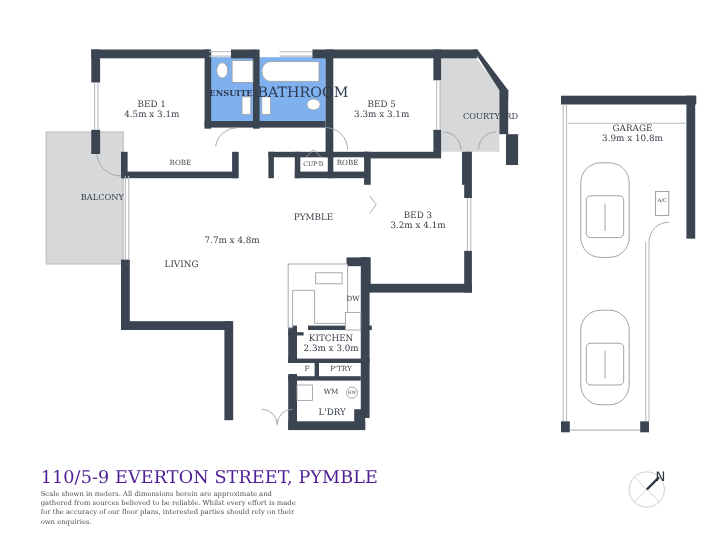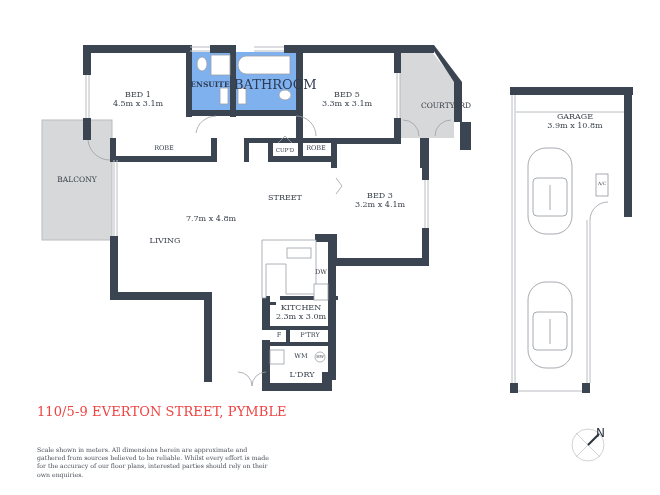--- a/index.html
+++ b/index.html
@@ -2,21 +2,21 @@
 <html><head>
 <meta charset="utf-8">
 <style>
   html,body{margin:0;padding:0;background:#ffffff;}
   body{width:660px;height:495px;position:relative;overflow:hidden;font-family:"DejaVu Serif",serif;}
   #plan{position:absolute;left:0;top:0;}
   .lbl{position:absolute;font-family:"DejaVu Serif",serif;color:#39414b;text-align:center;white-space:nowrap;line-height:1.15;}
   .lbl-sm{font-size:7.5px;}
   .lbl-md{font-size:8px;}
   .lbl-xs{font-size:5.5px;}
-  .title{position:absolute;left:37px;top:404px;font-family:"DejaVu Serif",serif;font-size:13px;color:#ef4444;letter-spacing:0.1px;}
+  .title{position:absolute;left:37px;top:424px;font-family:"DejaVu Serif",serif;font-size:16px;color:#4c1d95;letter-spacing:0.1px;}
   .disclaimer{position:absolute;left:37px;top:446px;width:240px;font-family:"DejaVu Serif",serif;font-size:6.2px;line-height:8.2px;color:#4a4f57;}
   .compass-n{position:absolute;left:596px;top:426px;font-family:"DejaVu Sans",sans-serif;font-size:12px;color:#2f3640;}
 </style>
 </head>
 <body>
 
 <svg id="plan" width="660" height="495" viewBox="0 0 660 495" xmlns="http://www.w3.org/2000/svg">
 
   <rect x="42" y="120" width="70" height="120" fill="#d7d8d9" stroke="#b9bcbf" stroke-width="1"></rect>
   <polygon points="400,52 432,52 454,80 454,138 400,138" fill="#d7d8d9"></polygon>
@@ -164,22 +164,22 @@
 <div class="lbl lbl-md" style="left:186px;top:81px;width:48px;font-weight:bold;font-size:7.5px;color:#2d3a52;">ENSUITE</div>
 <div class="lbl lbl-sm" style="left:234px;top:78px;width:74px;font-size:13px;color:#2d3a52;">BATHROOM</div>
 <div class="lbl lbl-md" style="left:300px;top:90px;width:94px;">
   <div>BED 5</div>
   <div>3.3m x 3.1m</div>
 </div>
 <div class="lbl lbl-md" style="left:415px;top:90px;width:62px;font-size:7.5px;margin-top:12px;">COURTYARD</div>
 <div class="lbl lbl-sm" style="left:118px;top:145px;width:92px;font-size:6.5px;">ROBE</div>
 <div class="lbl lbl-xs" style="left:272px;top:147px;width:26px;">CUP'D</div>
 <div class="lbl lbl-sm" style="left:302px;top:145px;width:28px;font-size:6.5px;">ROBE</div>
-<div class="lbl lbl-md" style="left:42px;top:176px;width:70px;font-size:7.5px;">BALCONY</div>
-<div class="lbl lbl-md" style="left:255px;top:193px;width:60px;">STREET</div>
+<div class="lbl lbl-md" style="left:42px;top:176px;width:70px;font-size:7.5px;padding-left:16px;">BALCONY</div>
+<div class="lbl lbl-md" style="left:255px;top:193px;width:60px;">PYMBLE</div>
 <div class="lbl lbl-md" style="left:171px;top:214px;width:80px;">7.7m x 4.8m</div>
 <div class="lbl lbl-md" style="left:140px;top:236px;width:50px;">LIVING</div>
 <div class="lbl lbl-md" style="left:340px;top:191px;width:80px;">
   <div>BED 3</div>
   <div>3.2m x 4.1m</div>
 </div>
 <div class="lbl lbl-sm" style="left:313px;top:269px;width:16px;font-size:6.5px;">DW</div>
 <div class="lbl lbl-md" style="left:268px;top:303px;width:66px;">
   <div>KITCHEN</div>
   <div>2.3m x 3.0m</div>

